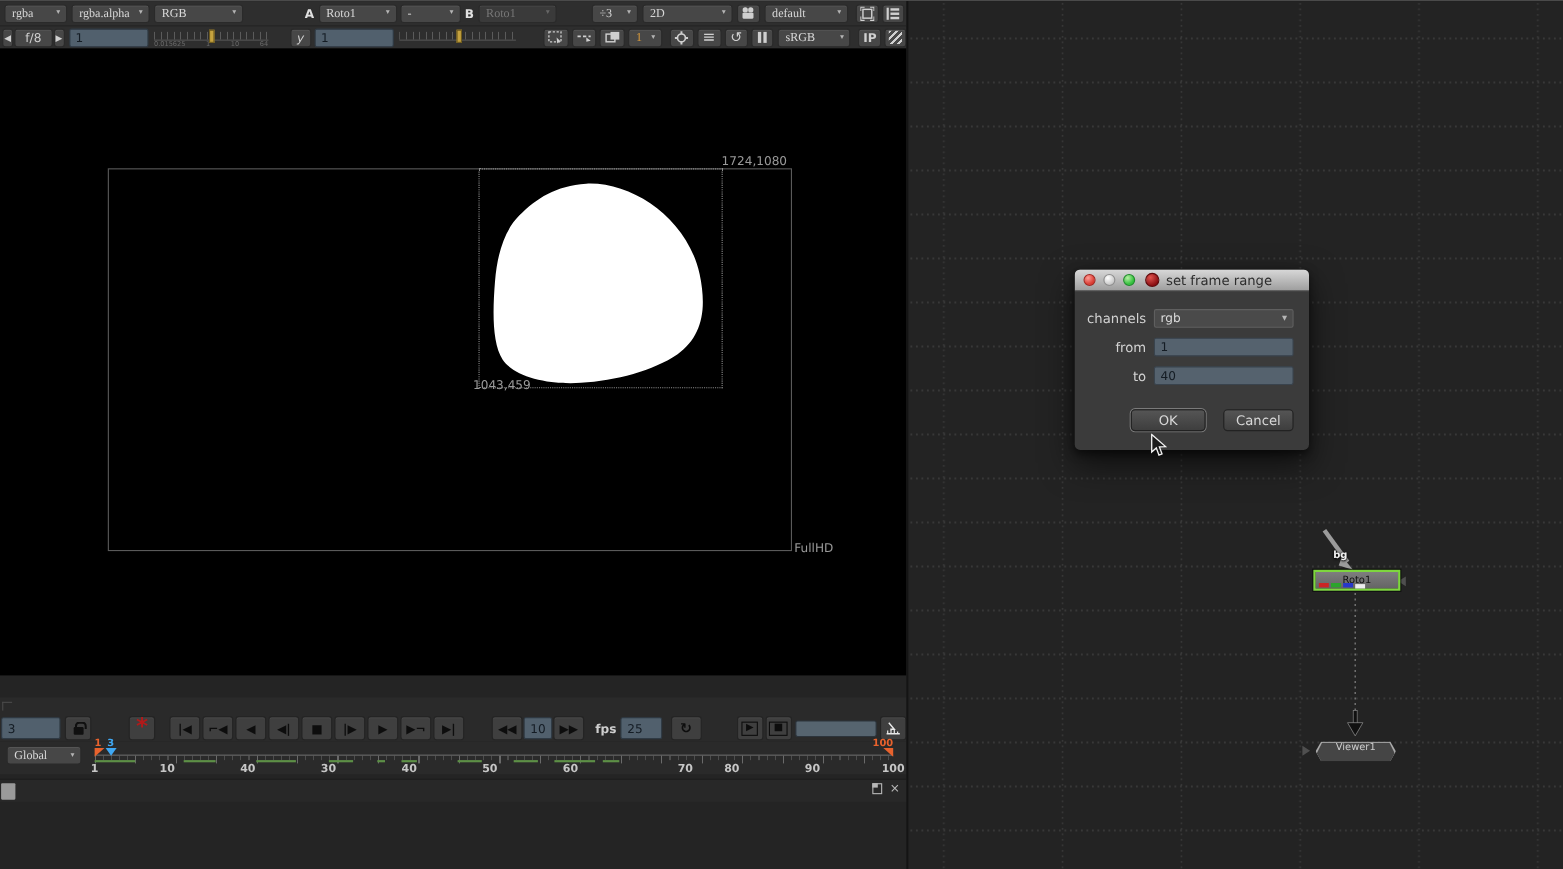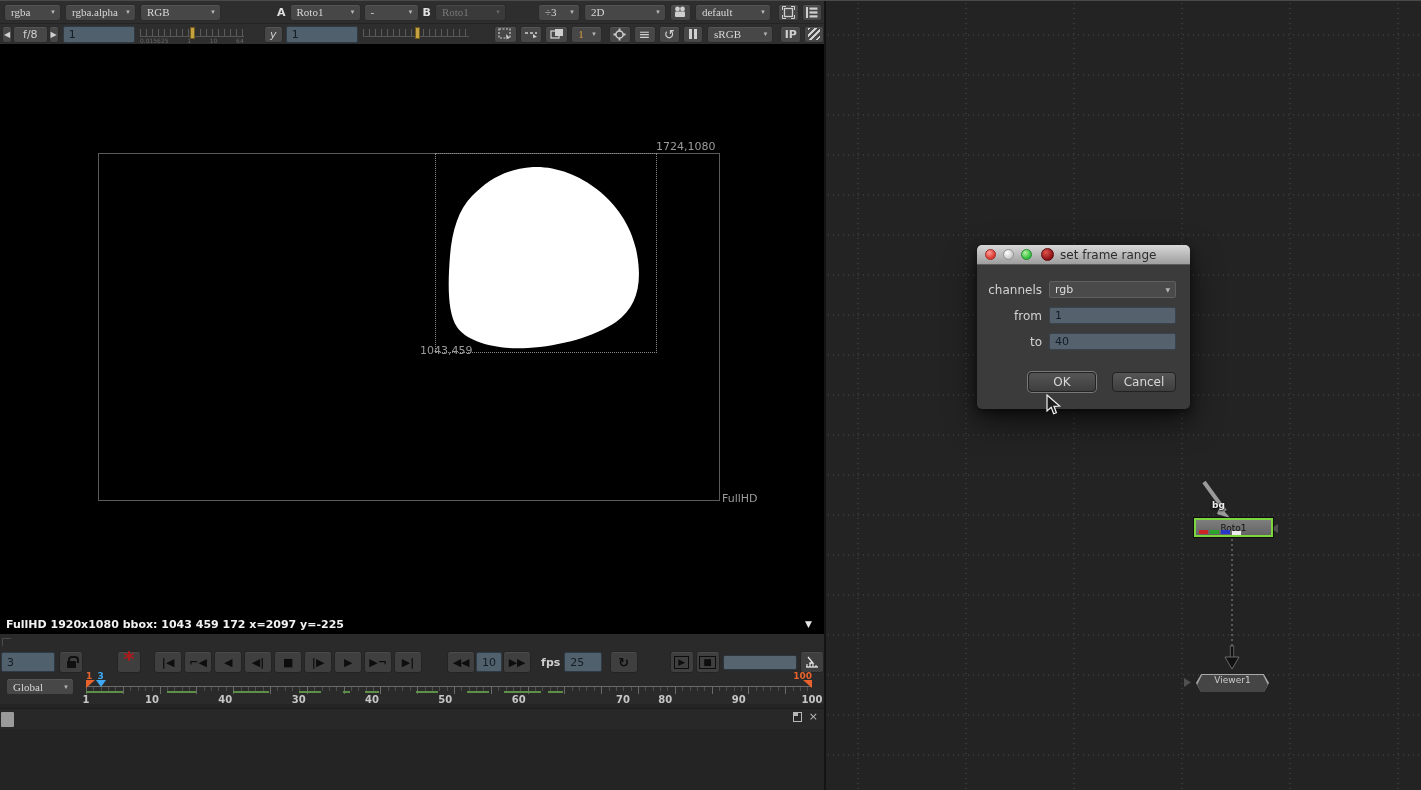--- a/index.html
+++ b/index.html
@@ -298,28 +298,24 @@
     <div class="viewport">
       <div class="frame-rect"></div>
       <div class="bbox-rect"></div>
       <svg class="blob-svg" width="824" height="570">
         <path d="M 533 123 C 575 121, 625 155, 636 205 C 643 238, 638 262, 616 278
                  C 594 293, 560 302, 528 304 C 497 306, 467 298, 457 283
                  C 447 268, 448 237, 450 212 C 452 186, 459 165, 472 152
                  C 488 136, 505 125, 533 123 Z" fill="#ffffff"></path>
       </svg>
       <span class="vp-label" style="left:656px;top:96px">1724,1080</span>
-      <span class="vp-label" style="left:420px;top:300px">1043,459</span>
+      <span class="vp-label" style="left:430px;top:300px">1043,459</span>
       <span class="vp-label" style="left:722px;top:448px">FullHD</span>
     </div>
 
-    <div class="status-bar">
-      <span class="txt">FullHD 1920x1080 bbox: 1043 459 172  x=2097 y=-225</span>
-      <span class="exp">▼</span>
-    </div>
 
     <div class="gap-strip">
       <span class="handle"></span>
     </div>
 
     <div class="transport">
       <div class="num-field" style="width:62px;height:20px;margin-left:1px">
         <span>3</span>
       </div>
       <div class="tbtn small" style="margin-left:4px">

